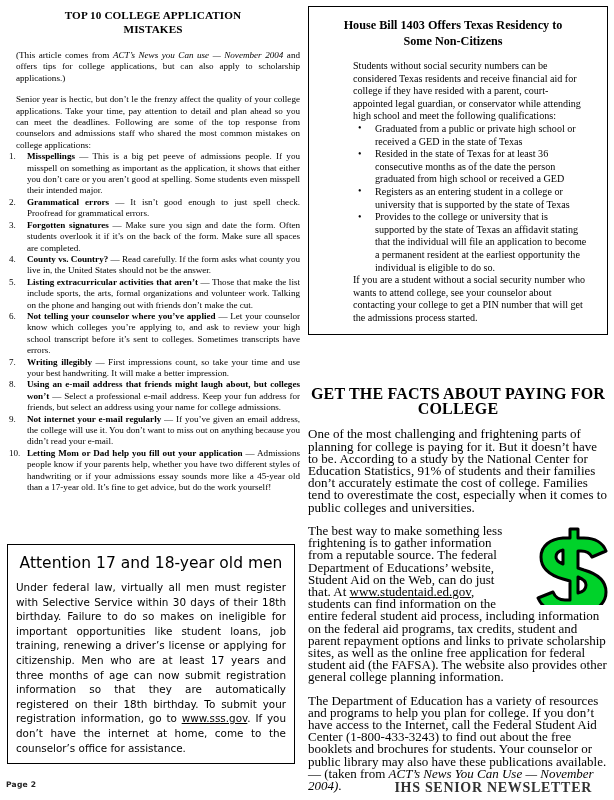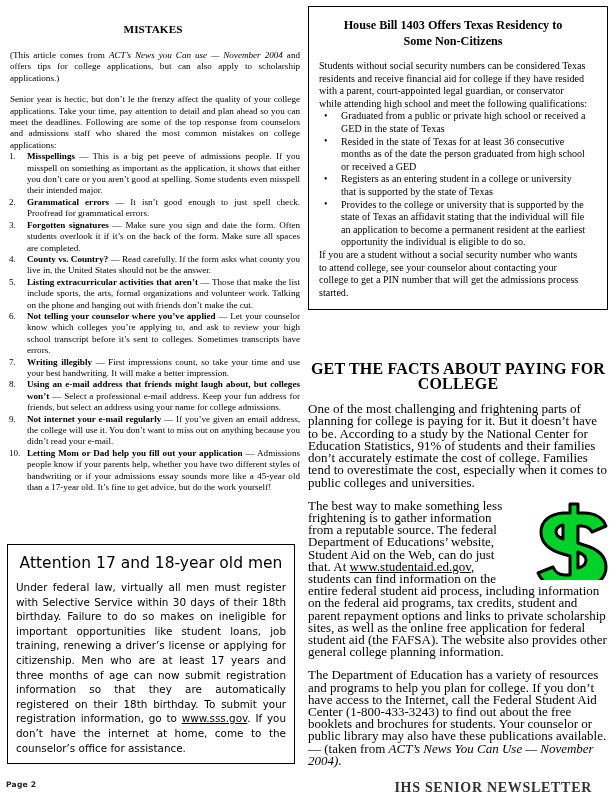--- a/index.html
+++ b/index.html
@@ -50,21 +50,21 @@
     font-family: "Liberation Serif", "DejaVu Serif", serif;
     font-size: 11.2px;
     font-weight: bold;
     line-height: 14px;
     text-align: center;
     margin: 0 0 14px 0;
     letter-spacing: 0.1px;
   }
 
   .para {
-    margin: 0 0 10px 4px;
+    margin: 0 0 10px 10px;
   }
   .para.tight { margin-bottom: 0; }
 
   
   ol.mistakes {
     list-style: none;
     margin: 0;
     padding: 0;
   }
   ol.mistakes > li {
@@ -128,20 +128,21 @@
     font-size: 12.2px;
     font-weight: bold;
     line-height: 15.5px;
     text-align: center;
     margin: 2px 0 11px 0;
   }
   .hb-body {
     font-size: 10.1px;
     line-height: 12.6px;
     text-align: left;
+    margin-left: 34px;
   }
   ul.quals {
     list-style: none;
     margin: 0;
     padding: 0;
   }
   ul.quals > li {
     position: relative;
     padding-left: 22px;
     margin: 0;
@@ -208,21 +209,21 @@
   }
 </style>
 </head>
 <body>
 
 <div class="page">
 
   <div class="col-left">
 
     <div class="headline">
-      <br>
+      <span>TOP 10 COLLEGE APPLICATION</span><br>
       <span>MISTAKES</span>
     </div>
 
     <p class="serif para"><span>(This article comes from </span><span class="ital">ACT’s News you Can use — November 2004</span><span> and offers tips for college applications, but can also apply to scholarship applications.)</span></p>
 
     <p class="serif para tight">Senior year is hectic, but don’t le the frenzy affect the quality of your college applications.  Take your time, pay attention to detail and plan ahead so you can meet the deadlines.  Following are some of the top response from counselors and admissions staff who shared  the most common mistakes on college applications:</p>
 
     <ol class="mistakes">
       <li><span class="num">1.</span><span class="lead">Misspellings</span><span> — This is a big pet peeve of admissions people.  If you misspell on something as important as the application, it shows that either you don’t care or you aren’t good at spelling.  Some students even misspell their intended major.</span></li>
       <li><span class="num">2.</span><span class="lead">Grammatical errors</span><span> — It isn’t good enough to just spell check.  Proofread for grammatical errors.</span></li>

